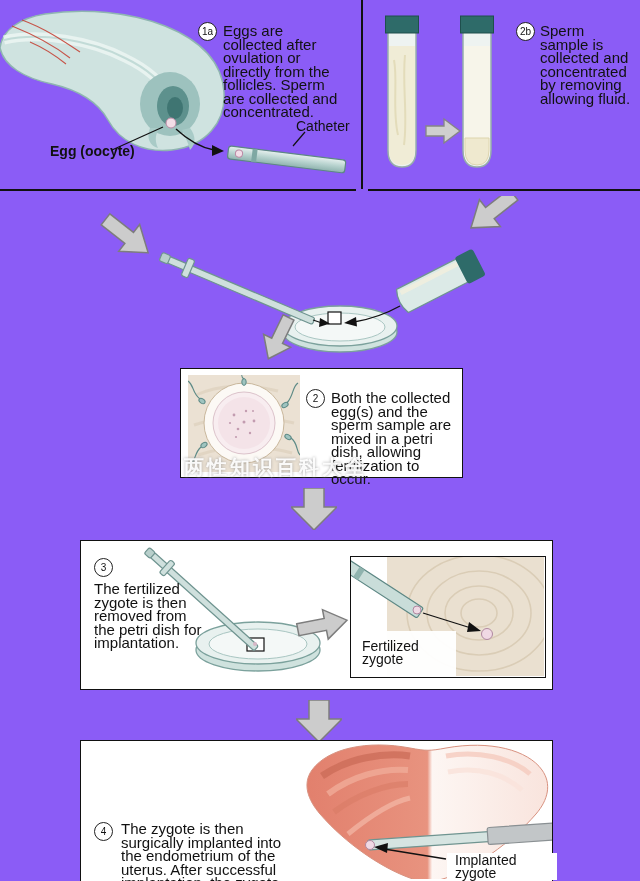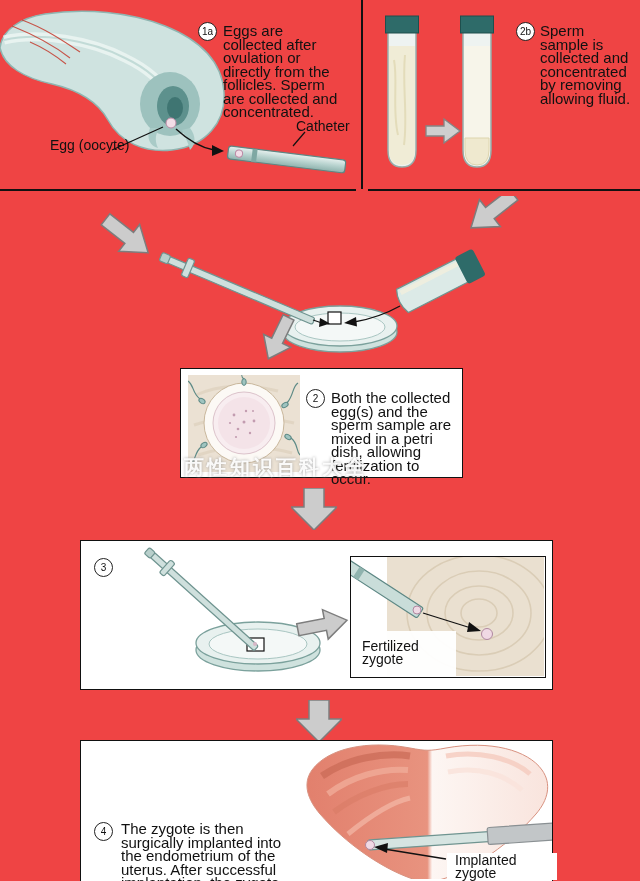--- a/index.html
+++ b/index.html
@@ -1,17 +1,17 @@
 <!DOCTYPE html>
 <html><head>
 <meta charset="utf-8">
 <style>
   * { margin:0; padding:0; box-sizing:border-box; }
   body { background:#ffffff; }
-  .page { position:relative; width:640px; height:881px; background:#ef4444; overflow:hidden;
+  .page { position:relative; width:640px; height:881px; background:#8b5cf6; overflow:hidden;
           font-family:"Liberation Sans","DejaVu Sans",sans-serif; color:#111; }
   .abs { position:absolute; }
   .badge { position:absolute; width:19px; height:19px; border:1.4px solid #222; border-radius:50%;
            background:#fff; display:flex; align-items:center; justify-content:center;
            font-size:10px; z-index:5; }
   .step-text { position:absolute; font-size:15px; line-height:13.5px; z-index:5; }
   .anno { position:absolute; font-size:14px; line-height:12.5px; z-index:6; }
   .box { position:absolute; background:#fff; border:1.6px solid #111; }
   .rule { position:absolute; background:#111; }
   .watermark { position:absolute; font-size:20px; font-weight:bold; letter-spacing:3px;
@@ -54,21 +54,21 @@
       <rect x="228" y="146" width="118" height="13" rx="3" fill="url(#catg)" stroke="#5d8784" stroke-width="1.2"></rect>
       <rect x="252" y="146" width="5" height="13" fill="#7ea8a3"></rect>
       <circle cx="239" cy="152.5" r="3.6" fill="#f2dde7" stroke="#bb8aa5"></circle>
     </g>
     <line x1="112" y1="150" x2="163" y2="127" stroke="#111" stroke-width="1.2"></line>
     <line x1="305" y1="132" x2="293" y2="146" stroke="#111" stroke-width="1.2"></line>
   </svg>
 
   <div class="badge" style="left:198px; top:22px;">1a</div>
   <div class="step-text" style="left:223px; top:24px; width:122px;">Eggs are collected after ovulation or directly from the follicles. Sperm are collected and concentrated.</div>
-  <div class="anno" style="left:50px; top:139px;">Egg (oocyte)</div>
+  <div class="anno" style="left:50px; top:145px;font-weight:bold;">Egg (oocyte)</div>
   <div class="anno" style="left:296px; top:120px;">Catheter</div>
 
   <svg class="abs" style="left:372px; top:0;" width="268" height="190" viewBox="0 0 268 190">
     <g>
       <path d="M 16,18 L 16,150 Q 16,167 30,167 Q 44,167 44,150 L 44,18 Z" fill="#eef3f1" stroke="#98aeaa" stroke-width="1.5"></path>
       <path d="M 17,46 L 17,150 Q 17,165 30,165 Q 43,165 43,150 L 43,46 Z" fill="#f0ecd6"></path>
       <path d="M 22,60 C 26,80 20,110 26,135 M 33,55 C 30,85 36,115 32,145" stroke="#e3dcba" stroke-width="2" fill="none"></path>
       <rect x="13.5" y="16" width="33" height="17" fill="#2e6b69" stroke="#1e4f4d" stroke-width="1"></rect>
     </g>
     <polygon points="54,126 72,126 72,119 88,131 72,143 72,136 54,136" fill="#cfcfcf" stroke="#858585" stroke-width="1.3"></polygon>
@@ -149,20 +149,21 @@
   <div class="step-text" style="left:331px; top:391px; width:125px;">Both the collected egg(s) and the sperm sample are mixed in a petri dish, allowing fertilization to occur.</div>
 
   <div class="watermark" style="left:184px; top:454px;">两性知识百科大全</div>
 
   <svg class="abs" style="left:291px; top:488px;" width="46" height="42" viewBox="0 0 46 42">
     <polygon points="13,0 33,0 33,19 46,19 23,42 0,19 13,19" fill="#cccccc" stroke="#7d7d7d" stroke-width="1.5"></polygon>
   </svg>
 
   <div class="box" style="left:80px; top:540px; width:473px; height:150px;"></div>
   <div class="badge" style="left:94px; top:558px;">3</div>
+  <div class="step-text" style="left:94px; top:582px; width:108px;">The fertilized zygote is then removed from the petri dish for implantation.</div>
 
   <svg class="abs" style="left:135px; top:543px;" width="225" height="145" viewBox="0 0 225 145">
     <ellipse cx="123" cy="107" rx="62" ry="21" fill="#cfe2de" stroke="#7ba19c" stroke-width="1.3"></ellipse>
     <ellipse cx="123" cy="100" rx="62" ry="21" fill="#e8f1ef" stroke="#7ba19c" stroke-width="1.3"></ellipse>
     <ellipse cx="123" cy="101" rx="49" ry="15" fill="#f4f8f7" stroke="#a9c6c2" stroke-width="1"></ellipse>
     <rect x="112" y="95" width="17" height="13" fill="#fff" stroke="#111" stroke-width="1.2"></rect>
     <g transform="rotate(42 17 12)">
       <rect x="17" y="8.5" width="140" height="6.5" rx="2" fill="#cfe0dd" stroke="#6f9490" stroke-width="1.2"></rect>
       <rect x="34" y="3" width="6" height="17" rx="2" fill="#cfe0dd" stroke="#6f9490" stroke-width="1.2"></rect>
       <rect x="10" y="8" width="8" height="8" rx="2" fill="#b8cfcb" stroke="#6f9490" stroke-width="1.2"></rect>

